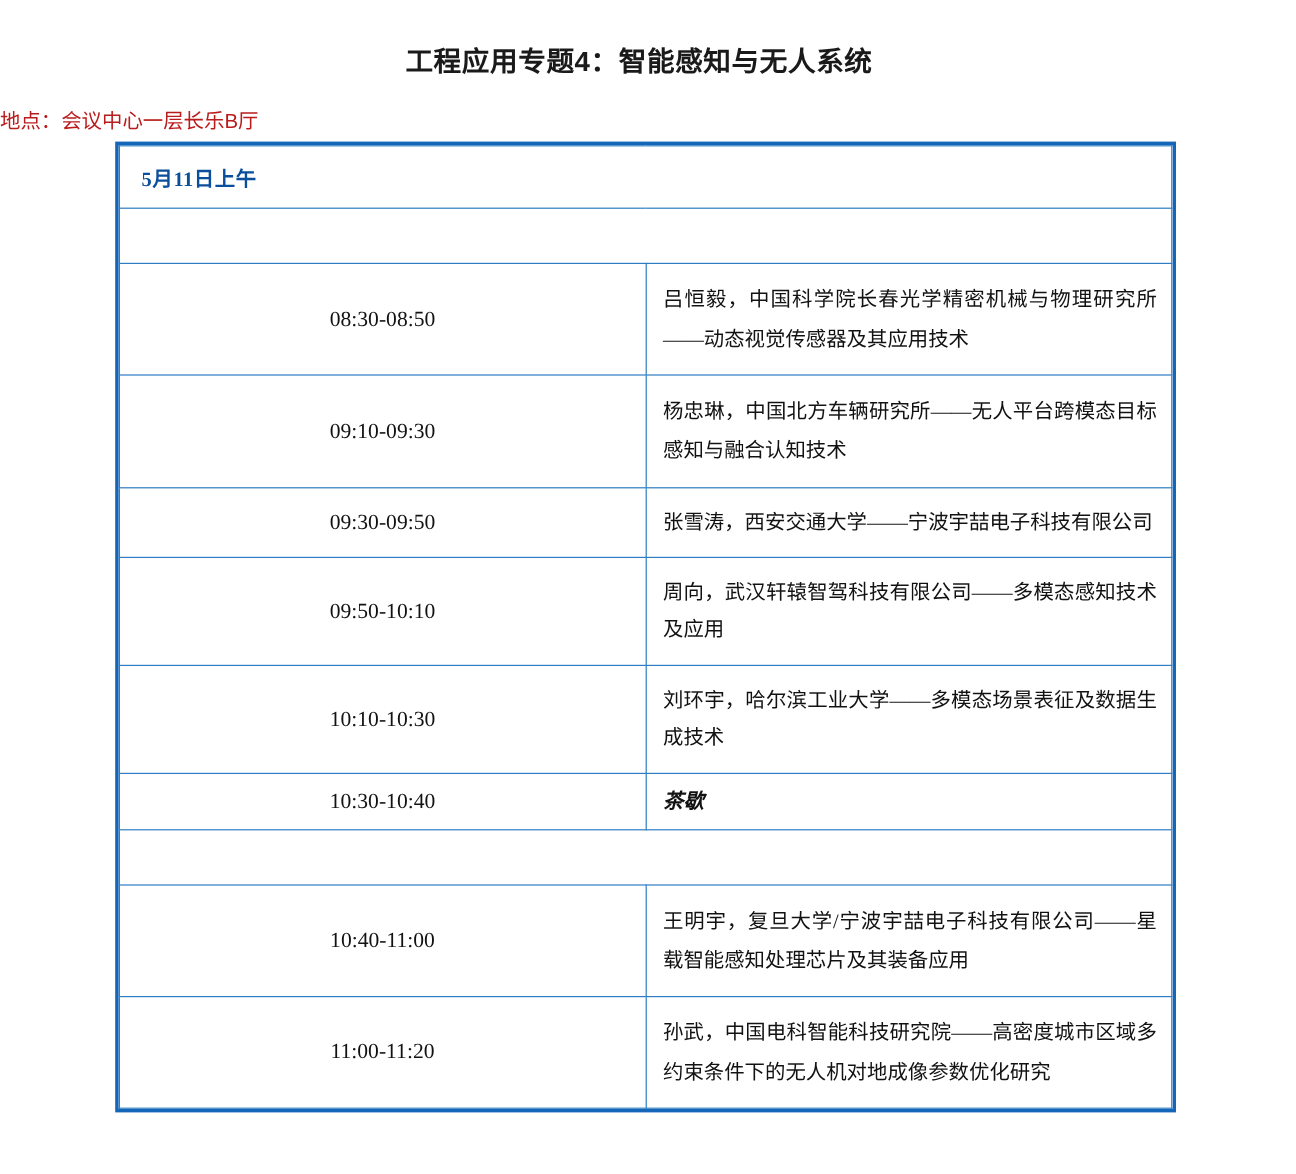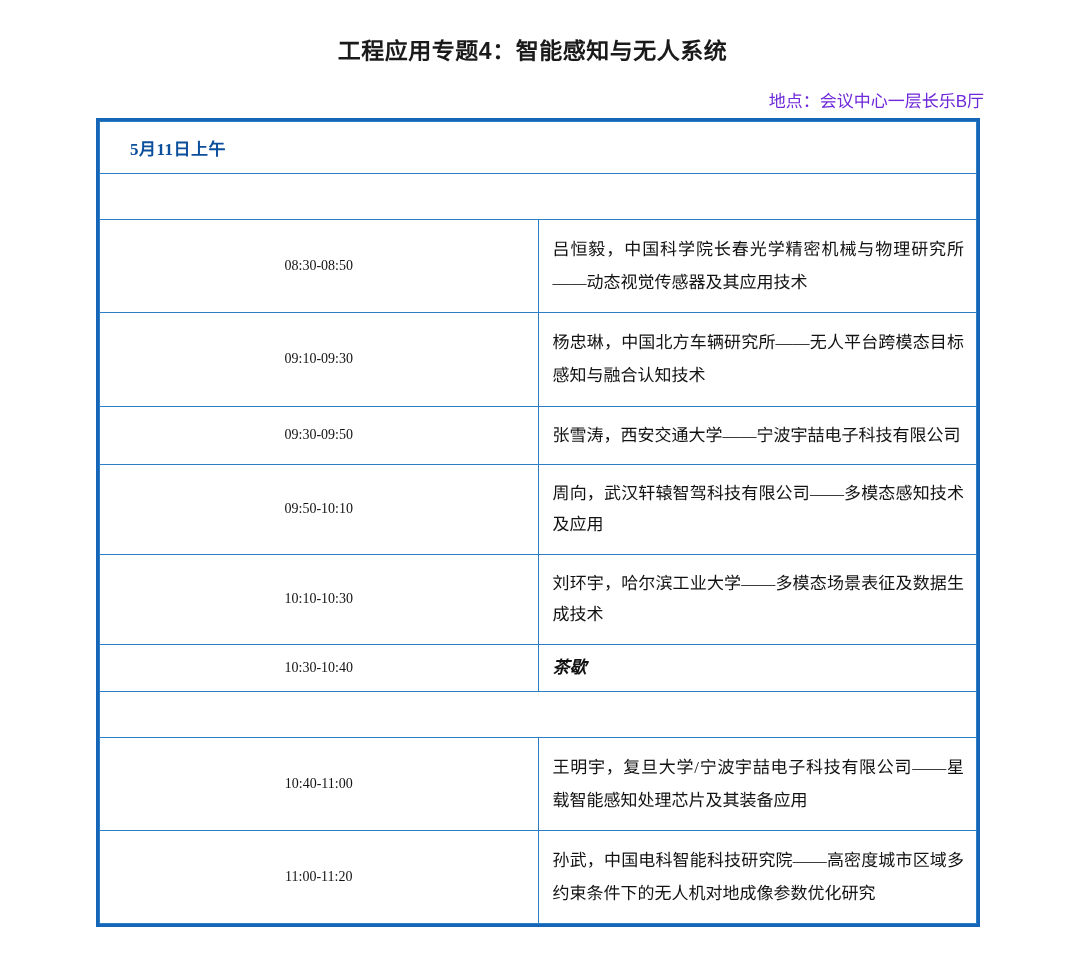--- a/index.html
+++ b/index.html
@@ -25,24 +25,23 @@
     font-size: 23px;
     letter-spacing: 0.5px;
     color: #1a1a1a;
     margin: 0;
     padding: 38px 15px 0 0;
     line-height: 1.2;
   }
 
   
   .venue-line {
-    text-align: right;
     font-family: "Liberation Sans", "DejaVu Sans", sans-serif;
     font-size: 17px;
-    color: #6d28d9;
+    color: #b91c1c;
     padding: 26px 96px 0 0;
     line-height: 1.2;
   }
 
   
   .agenda-wrap {
     position: absolute;
     left: 96px;
     top: 118px;
     width: 884px;
@@ -65,42 +64,42 @@
   }
 
   
   .row-date td {
     background: #fbfbe8;
     border: 2px solid #2d7dc4;
     color: #0b4e9b;
     font-family: "Liberation Serif", "DejaVu Serif", serif;
     font-weight: bold;
     font-size: 17px;
-    padding: 13px 14px 13px 30px;
+    padding: 13px 14px 13px 18px;
     letter-spacing: 0.5px;
   }
 
   
   .row-session td {
     background: #1764b4;
     border: 1px solid #1764b4;
     color: #ffffff;
     font-family: "Liberation Serif", "DejaVu Serif", serif;
     font-weight: bold;
     font-size: 17px;
     padding: 10px 14px 10px 14px;
     letter-spacing: 0.3px;
   }
 
   
   .cell-time {
     width: 142px;
     text-align: center;
     font-family: "Liberation Serif", "DejaVu Serif", serif;
-    font-size: 14px;
+    font-size: 18px;
     color: #121212;
     padding: 12px 4px;
     white-space: nowrap;
   }
 
   .cell-detail {
     font-family: Liberation Serif, serif;
     font-size: 17px;
     color: #121212;
     padding: 13px 12px 13px 14px;

